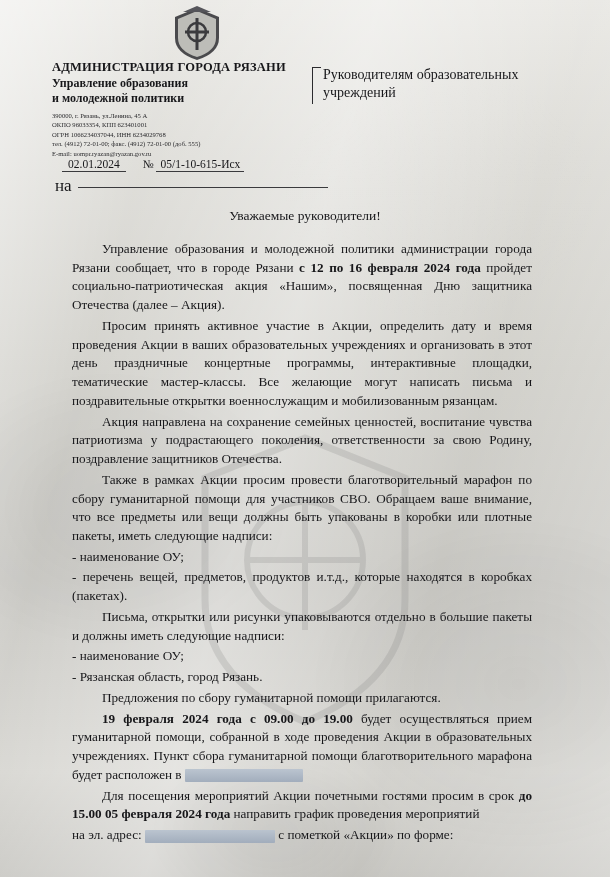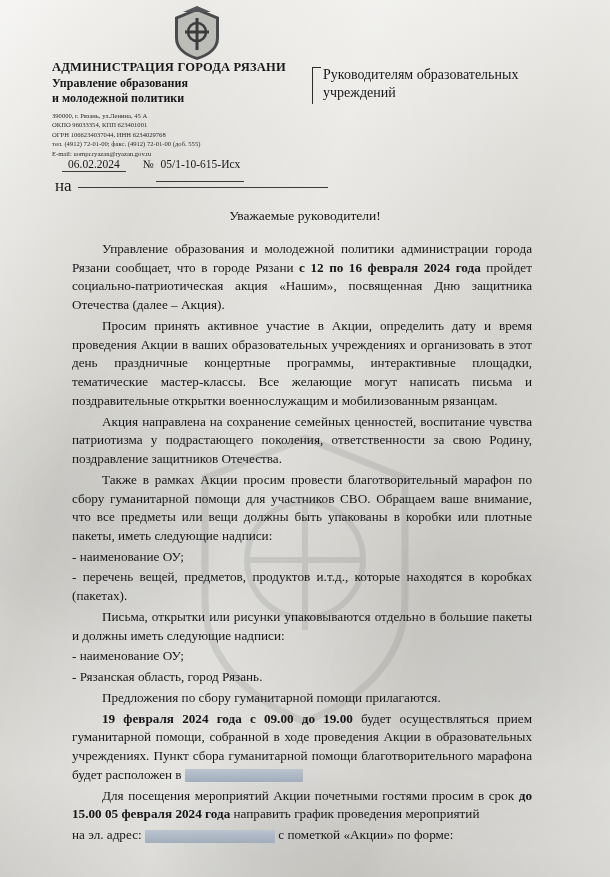--- a/index.html
+++ b/index.html
@@ -116,21 +116,21 @@
   }
   .regline .date {
     display: inline-block;
     border-bottom: 1px solid #3a3a3d;
     padding: 0 6px 1px 6px;
   }
   .regline .numlbl { margin-left: 14px; }
   .regline .num {
     display: inline-block;
     border-bottom: 1px solid #3a3a3d;
-    padding: 0 4px 11px 4px;
+    padding: 0 4px 1px 4px;
   }
   .naline {
     position: absolute;
     left: 55px;
     top: 176px;
     width: 300px;
     font-size: 17px;
   }
   .naline .na { }
   .naline .rule {
@@ -213,21 +213,21 @@
         <div>E-mail: uompr.ryazan@ryazan.gov.ru</div>
       </div>
     </div>
 
     <div class="addressee">
       <span class="bracket"></span>
       <span>Руководителям образовательных учреждений</span>
     </div>
 
     <div class="regline">
-      <span class="date">06.02.2024</span>
+      <span class="date">02.01.2024</span>
       <span class="numlbl">№</span>
       <span class="num">05/1-10-615-Исх</span>
     </div>
     <div class="naline">
       <span class="na">на</span><span class="rule"></span>
     </div>
 
     <div class="salutation">Уважаемые руководители!</div>
 
     <div class="body" id="letter-body">

